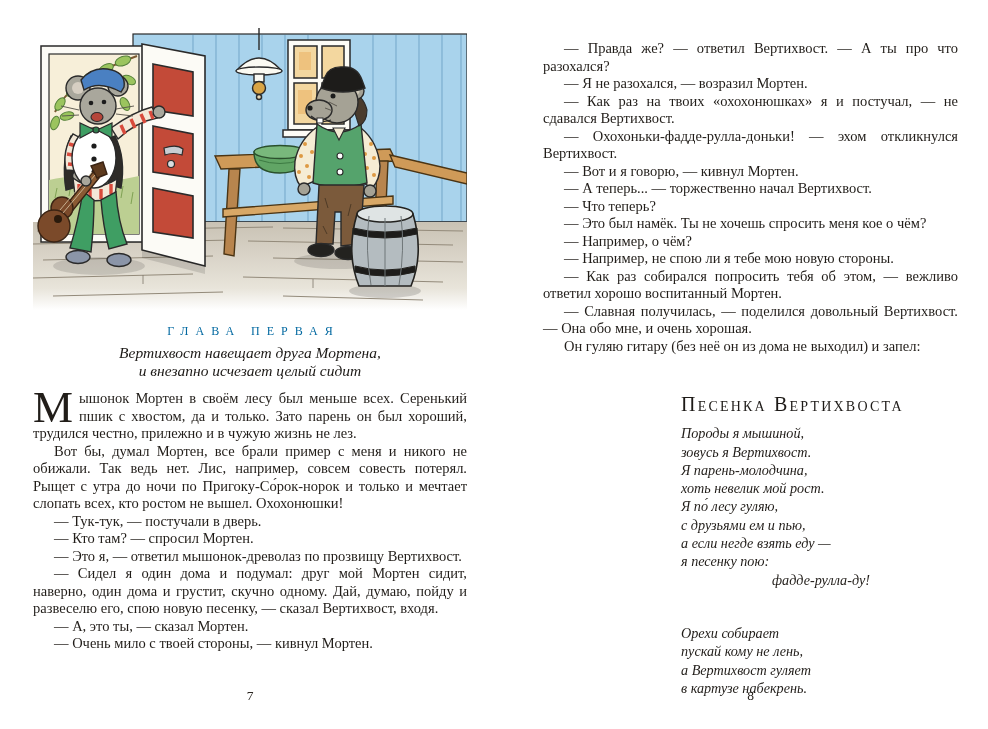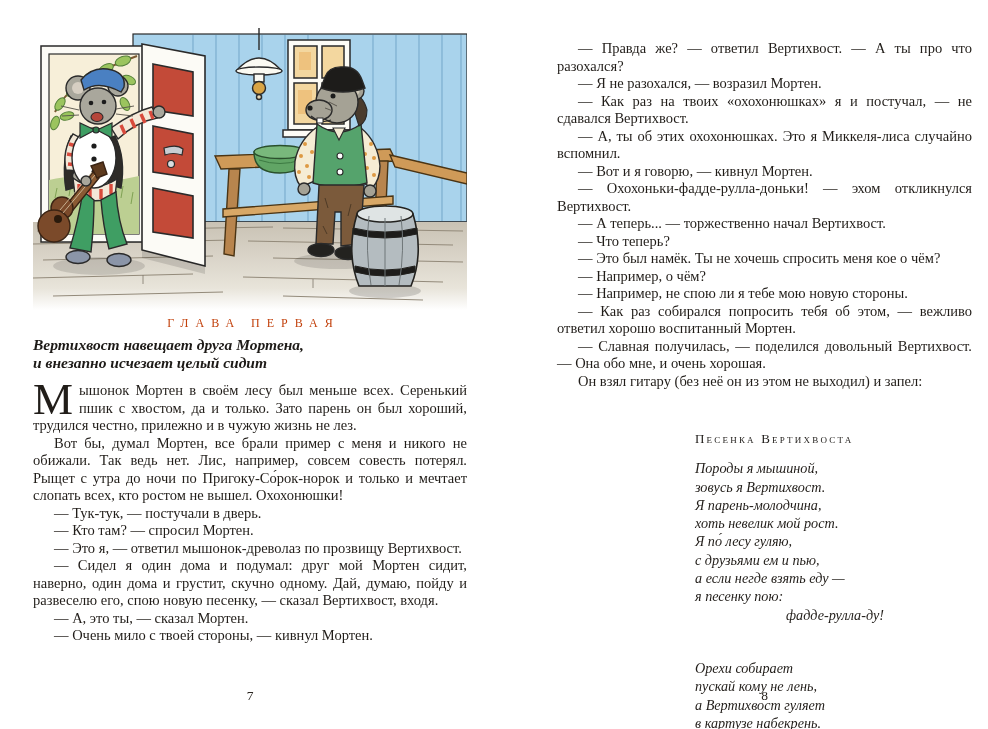--- a/index.html
+++ b/index.html
@@ -1,33 +1,33 @@
 <!DOCTYPE html>
 <html lang="ru"><head>
 <meta charset="utf-8">
 <style>
   html,body{margin:0;padding:0;background:#ffffff;}
   .spread{position:relative;width:988px;height:729px;background:#ffffff;overflow:hidden;
           font-family:"Liberation Serif", serif;color:#211d19;}
   .page{position:absolute;top:28px;height:676px;}
   .page-left{left:33px;width:434px;}
-  .page-right{left:557px;top:40px;height:664px;width:415px;}
+  .page-right{left:543px;top:40px;height:664px;width:415px;}
   .illustration{display:block;width:434px;height:282px;}
-  .chapter-heading{margin-top:6px;text-align:center;color:#c2410c;font-size:12px;
+  .chapter-heading{margin-top:14px;text-align:center;color:#0369a1;font-size:12px;
                    letter-spacing:7px;text-indent:7px;font-weight:400;}
-  .chapter-subtitle{margin-top:5px;font-style:italic;font-weight:bold;
+  .chapter-subtitle{margin-top:5px;text-align:center;font-style:italic;font-weight:normal;
                     font-size:15.5px;line-height:18px;color:#1d1a17;}
   .body-text{margin-top:10px;font-size:14.5px;line-height:17.5px;text-align:justify;}
   .body-text p{margin:0;text-indent:21px;}
   .body-text p.opening{text-indent:0;}
   .dropcap{float:left;font-size:45px;line-height:33px;padding:1px 6px 0 0;color:#211d19;}
   .page-number{position:absolute;bottom:0;left:0;right:0;text-align:center;font-size:13.5px;color:#2a2520;}
   .song{margin-top:16px;margin-left:138px;font-style:italic;font-size:14.2px;line-height:18.3px;}
   .song-title{font-style:normal;font-variant:small-caps;letter-spacing:2.2px;
-              font-size:13px;color:#1d1a17;margin-bottom:11px;margin-top:40px;}
+              font-size:20px;color:#1d1a17;margin-bottom:11px;margin-top:40px;}
   .song-line{white-space:nowrap;}
   .refrain{margin-left:91px;}
   .stanza2{margin-top:35px;}
 </style>
 </head>
 <body>
 
 <div class="spread">
 
   <div class="page page-left">
@@ -304,31 +304,30 @@
 
     <div class="page-number">7</div>
   </div>
 
   <div class="page page-right">
 
     <div class="body-text" style="margin-top:0">
       <p>— Правда же? — ответил Вертихвост. — А ты про что разохался?</p>
       <p>— Я не разохался, — возразил Мортен.</p>
       <p>— Как раз на твоих «охохонюшках» я и постучал, — не сдавался Вертихвост.</p>
-      <p>— А, ты об этих охохонюшках. Это я Миккеля-лиса случайно вспомнил.</p>
+      <p>— Охохоньки-фадде-рулла-доньки! — эхом откликнулся Вертихвост.</p>
       <p>— Вот и я говорю, — кивнул Мортен.</p>
-      <p>— Охохоньки-фадде-рулла-доньки! — эхом откликнулся Вертихвост.</p>
       <p>— А теперь... — торжественно начал Вертихвост.</p>
       <p>— Что теперь?</p>
       <p>— Это был намёк. Ты не хочешь спросить меня кое о чём?</p>
       <p>— Например, о чём?</p>
       <p>— Например, не спою ли я тебе мою новую стороны.</p>
       <p>— Как раз собирался попросить тебя об этом, — вежливо ответил хорошо воспитанный Мортен.</p>
       <p>— Славная получилась, — поделился довольный Вертихвост. — Она обо мне, и очень хорошая.</p>
-      <p>Он взял гитару (без неё он из этом не выходил) и запел:</p>
+      <p>Он гуляю гитару (без неё он из дома не выходил) и запел:</p>
     </div>
 
     <div class="song">
       <div class="song-title">Песенка Вертихвоста</div>
       <div class="stanza">
         <div class="song-line">Породы я мышиной,</div>
         <div class="song-line">зовусь я Вертихвост.</div>
         <div class="song-line">Я парень-молодчина,</div>
         <div class="song-line">хоть невелик мой рост.</div>
         <div class="song-line">Я по́ лесу гуляю,</div>

